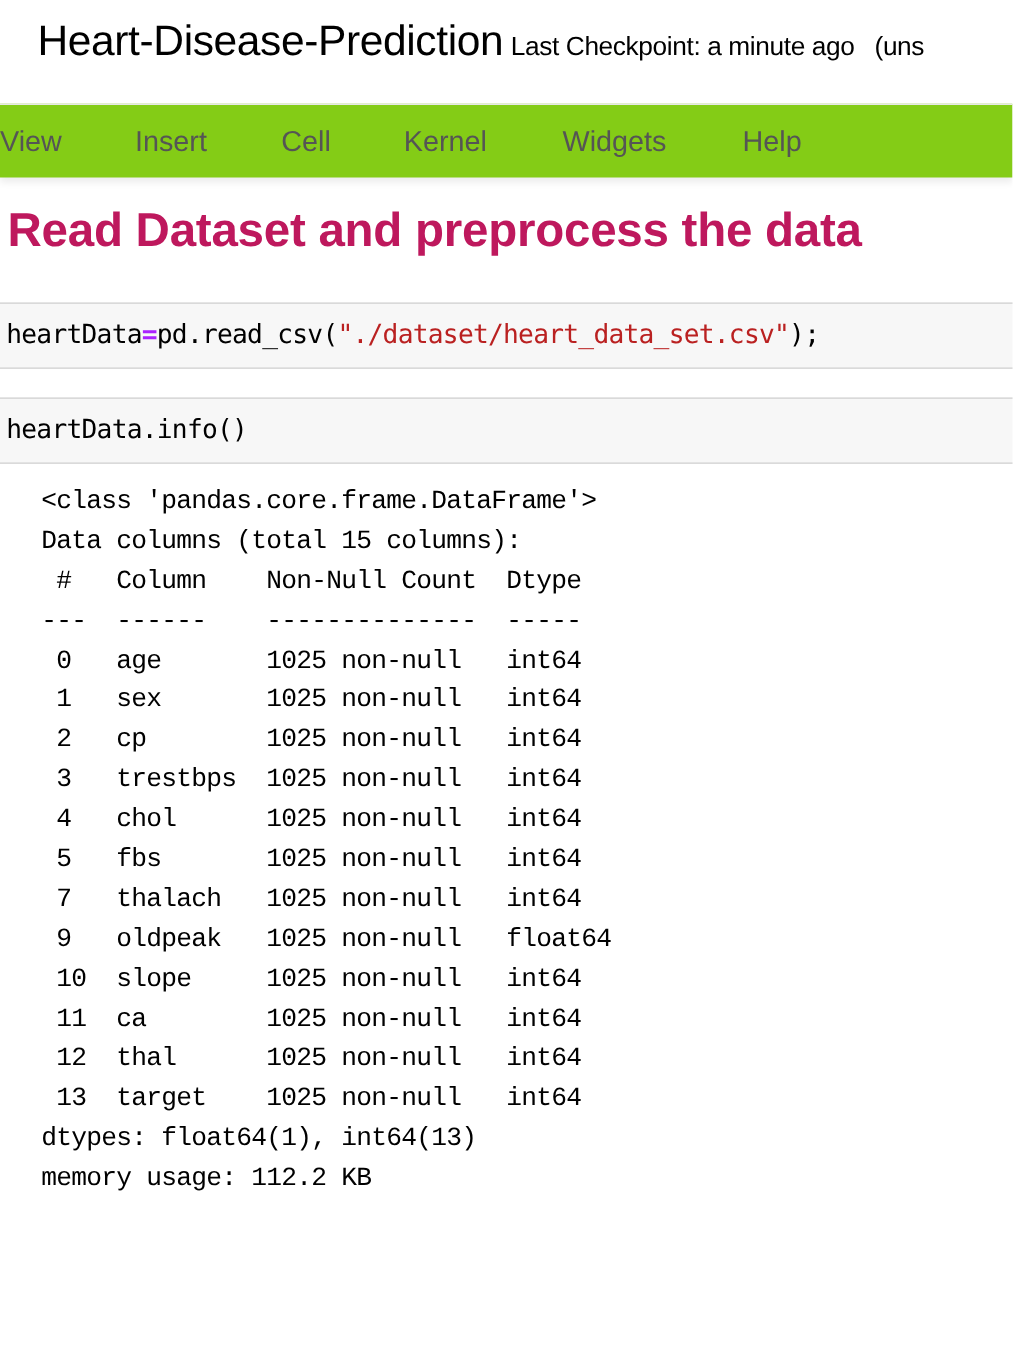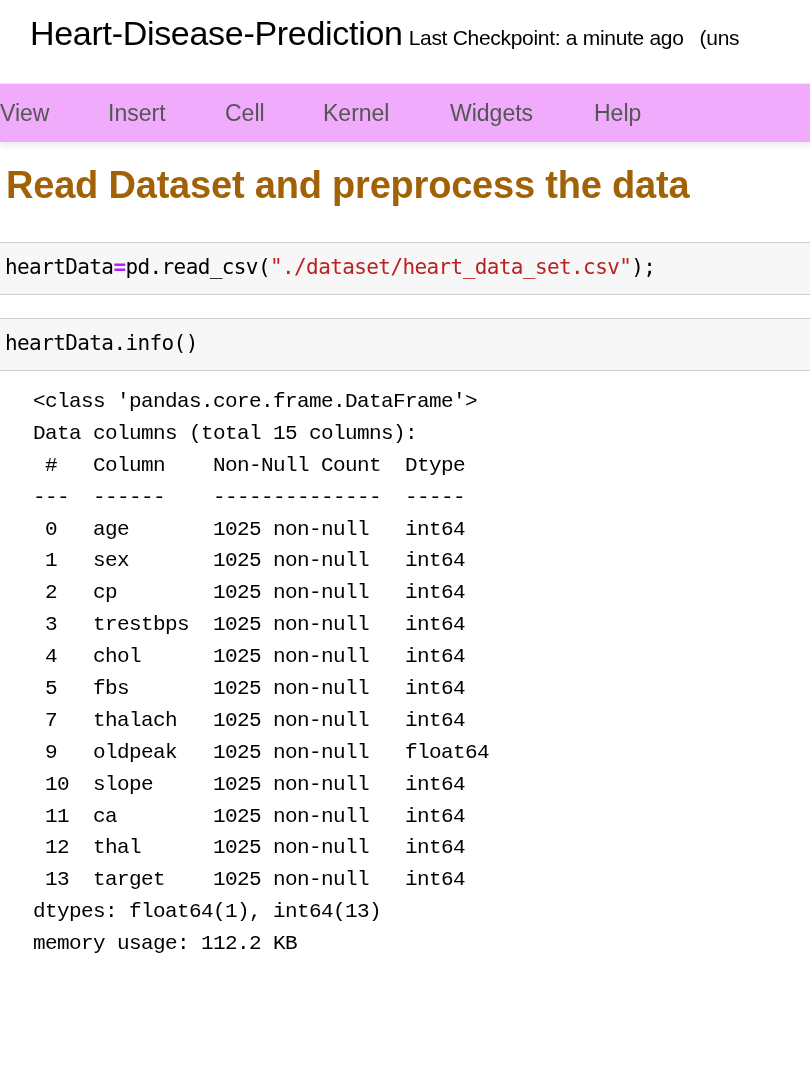--- a/index.html
+++ b/index.html
@@ -19,32 +19,32 @@
     font-size: 34px; white-space: nowrap; color: #000;
     letter-spacing: -0.3px;
     margin-left: 20px;
   }
   .checkpoint {
     font-size: 21px; color: #000; margin-left: 6px;
   }
   .unsaved { font-size: 21px; color: #000; margin-left: 16px; }
   .menubar {
     position: absolute; left: 0; top: 83px; width: 810px; height: 58px;
-    background: #f0abfc;
+    background: #84cc16;
     border-top: 1px solid #e7e7e7;
     box-shadow: 0 4px 6px rgba(0,0,0,0.08);
   }
   .menu-item {
     position: absolute; top: 16px;
     font-size: 23px; color: #555;
     cursor: pointer; white-space: nowrap;
   }
   .md-heading {
     position: absolute; left: 6px; top: 164px;
-    font-size: 38px; font-weight: bold; color: #a16207;
+    font-size: 38px; font-weight: bold; color: #be185d;
     white-space: nowrap; letter-spacing: -0.2px;
   }
   .code-cell {
     position: absolute; left: -2px; width: 830px; height: 53px;
     background: #f7f7f7;
     border: 1px solid #cfcfcf;
     box-sizing: border-box;
   }
   .code-line {
     position: absolute; left: 6px; top: 12px;

